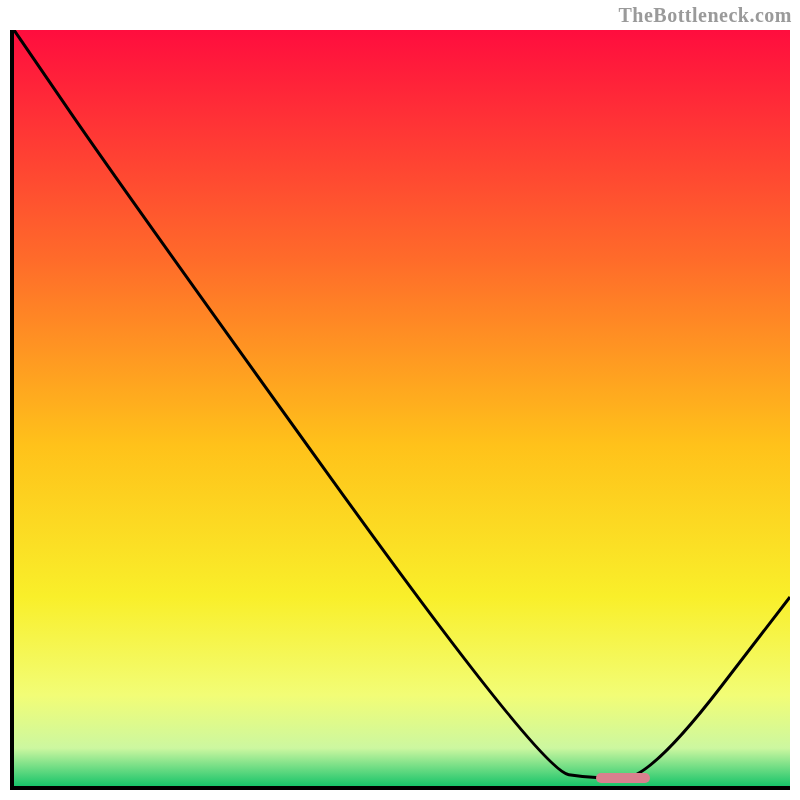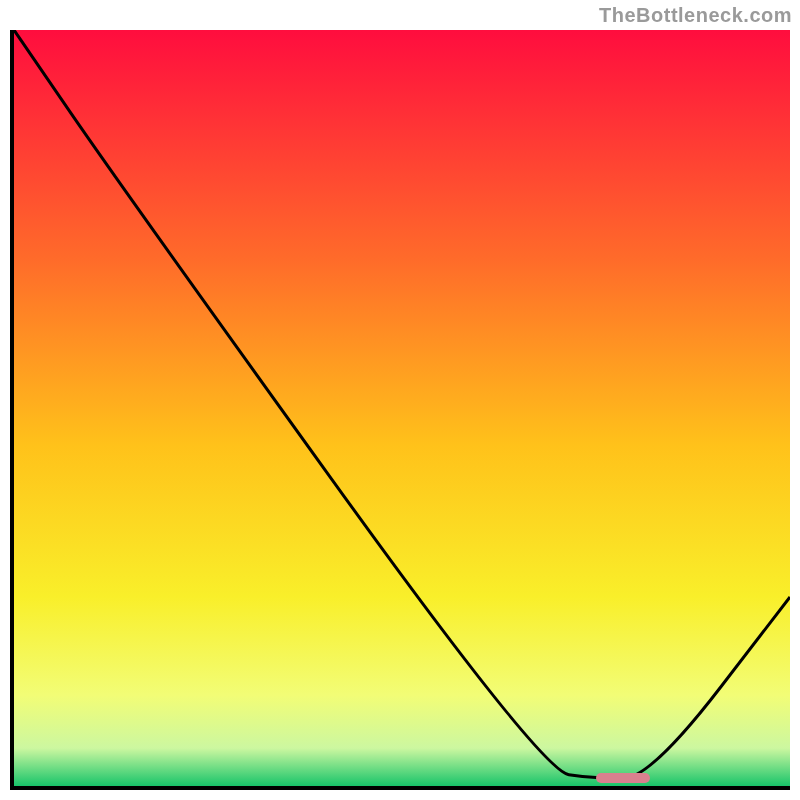--- a/index.html
+++ b/index.html
@@ -11,20 +11,21 @@
     font-family: Arial, Helvetica, sans-serif;
   }
   .watermark {
     position: absolute;
     top: 4px;
     right: 8px;
     font-size: 20px;
     font-weight: bold;
     color: #9a9a9a;
     letter-spacing: 0.5px;
+    font-family: Liberation Serif, serif;
   }
   .plot {
     position: absolute;
     top: 30px;
     left: 10px;
     width: 780px;
     height: 760px;
     box-sizing: border-box;
     border-left: 4px solid #000;
     border-bottom: 4px solid #000;

